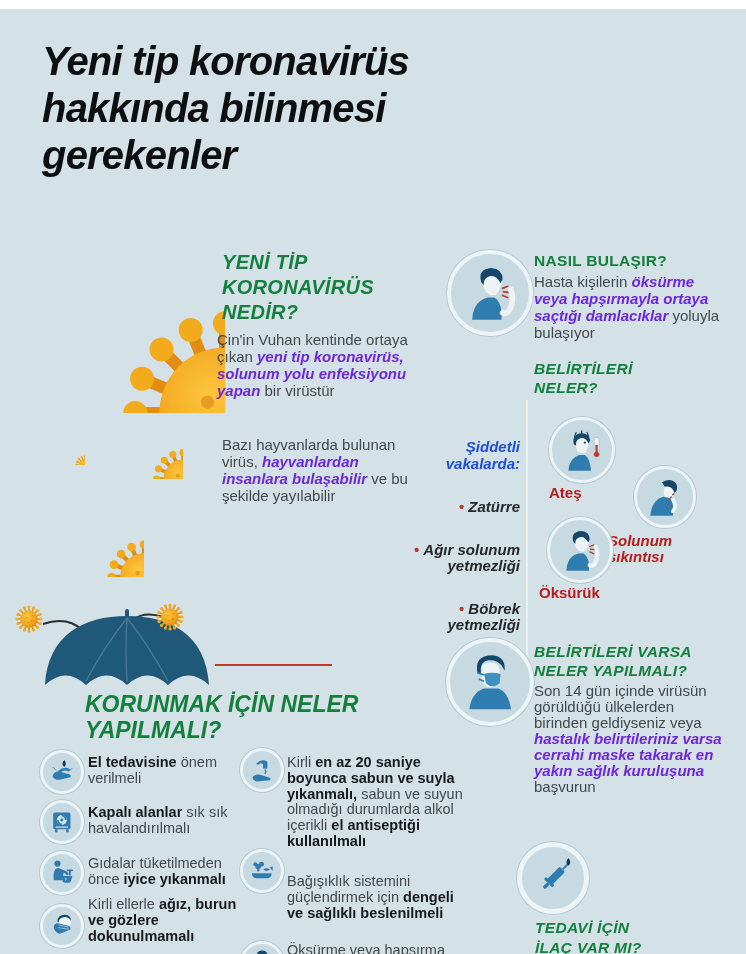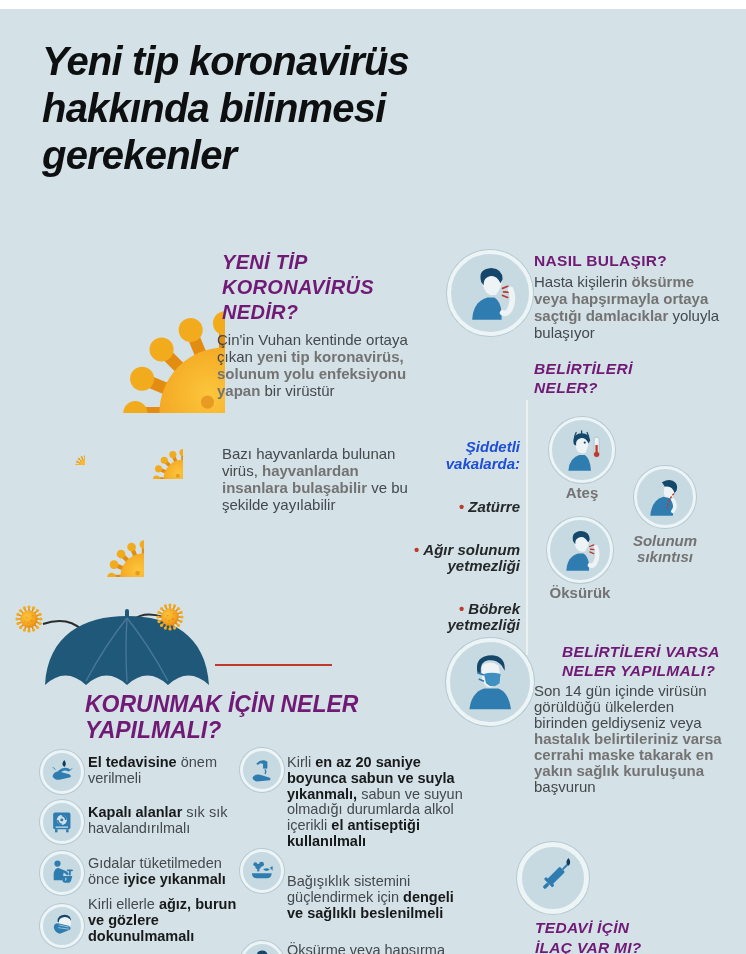--- a/index.html
+++ b/index.html
@@ -6,44 +6,44 @@
   #canvas{
     position:relative;width:746px;height:954px;overflow:hidden;
     background:#d4e1e6;
     font-family:"Liberation Sans", sans-serif;
     -webkit-font-smoothing:antialiased;
   }
   .abs{position:absolute;}
   .pre{white-space:pre-line;font-style:italic;}
   
   .h1{font-size:40px;line-height:47px;font-weight:bold;color:#0e0f10;letter-spacing:-0.8px;}
-  .hred{color:#701a75;font-weight:bold;letter-spacing:0.3px;}
+  .hred{color:#15803d;font-weight:bold;letter-spacing:0.3px;}
   .h-nedir{font-size:20px;line-height:25px;}
   .h-small{font-size:15.5px;line-height:19px;}
   .h-korunmak{font-size:23px;line-height:26px;letter-spacing:0;}
   
   .rich{font-size:15px;line-height:17px;color:#43494c;}
-  .rich .b{font-weight:bold;color:#737373;}
+  .rich .b{font-weight:bold;color:#6d28d9;font-style:italic;}
   .intro{font-size:13.5px;line-height:19.5px;color:#26292b;}
   .prot{font-size:14.5px;line-height:15.8px;color:#43494c;}
   .prot .b{font-weight:bold;color:#17191b;}
   
   .severe{width:115px;text-align:right;}
   .severe-title{font-size:15px;line-height:17px;font-weight:bold;color:#1d4ed8;}
   .sv-item{margin-top:27px;font-size:15px;line-height:16px;font-weight:bold;color:#24282a;}
   .sv-item .bullet{color:#bf392c;margin-right:4px;}
   
   .circ{
     border-radius:50%;background:#c7d9e1;border:4px solid #edf4f6;
     box-shadow:0 0 0 1px #b4c9d3;box-sizing:border-box;
     display:flex;align-items:center;justify-content:center;
   }
   .circ svg{width:78%;height:78%;}
   .circ.small{border-width:3px;}
-  .sym-label{font-size:15px;line-height:16px;font-weight:bold;color:#737373;text-align:center;}
+  .sym-label{font-size:15px;line-height:16px;font-weight:bold;color:#b91c1c;text-align:left;}
   .divider{width:2px;background:#e9f1f3;}
   .redline{height:2px;background:#bf392c;}
   .topbar{background:#ffffff;}
 </style>
 </head>
 <body>
 
 <div id="canvas">
 
   <svg width="0" height="0" style="position:absolute" aria-hidden="true">
@@ -214,21 +214,21 @@
       <use href="#virusSym"></use>
     </svg>
   <svg class="abs" style="left:68px;top:501px;" width="76" height="76" viewBox="-48 -48 96 96">
       <use href="#virusSym"></use>
     </svg>
 
   <div class="abs hred h-nedir pre" style="left:222px;top:250px;">YENİ TİP
 KORONAVİRÜS
 NEDİR?</div>
   <div class="abs rich" style="left:217px;top:331px;width:196px;"><span>Çin'in Vuhan kentinde ortaya çıkan </span><span class="b">yeni tip koronavirüs, solunum yolu enfeksiyonu yapan</span><span> bir virüstür</span></div>
-  <div class="abs rich" style="left:222px;top:436px;width:196px;margin-top:9px;"><span>Bazı hayvanlarda bulunan virüs, </span><span class="b">hayvanlardan insanlara bulaşabilir</span><span> ve bu şekilde yayılabilir</span></div>
+  <div class="abs rich" style="left:222px;top:436px;width:196px;"><span>Bazı hayvanlarda bulunan virüs, </span><span class="b">hayvanlardan insanlara bulaşabilir</span><span> ve bu şekilde yayılabilir</span></div>
 
   <div class="abs circ" style="left:447px;top:250px;width:86px;height:86px;">
     <svg viewBox="0 0 60 60">
         <use href="#ic-cough"></use>
       </svg>
   </div>
   <div class="abs hred h-small" style="left:534px;top:251px;">NASIL BULAŞIR?</div>
   <div class="abs rich" style="left:534px;top:273px;width:188px;"><span>Hasta kişilerin </span><span class="b">öksürme veya hapşırmayla ortaya saçtığı damlacıklar</span><span> yoluyla bulaşıyor</span></div>
 
   <div class="abs hred h-small pre" style="left:534px;top:359px;">BELİRTİLERİ
@@ -265,21 +265,21 @@
         <use href="#ic-cough"></use>
       </svg>
   </div>
   <div class="abs sym-label" style="left:539px;top:585px;width:82px;">Öksürük</div>
 
   <div class="abs circ" style="left:446px;top:638px;width:88px;height:88px;">
     <svg viewBox="0 0 60 60">
         <use href="#ic-mask"></use>
       </svg>
   </div>
-  <div class="abs hred h-small pre" style="left:534px;top:642px;margin-left:28px;">BELİRTİLERİ VARSA
+  <div class="abs hred h-small pre" style="left:534px;top:642px;">BELİRTİLERİ VARSA
 NELER YAPILMALI?</div>
   <div class="abs rich" style="left:534px;top:683px;width:196px;line-height:16px;"><span>Son 14 gün içinde virüsün görüldüğü ülkelerden birinden geldiyseniz veya </span><span class="b">hastalık belirtileriniz varsa cerrahi maske takarak en yakın sağlık kuruluşuna</span><span> başvurun</span></div>
 
   <svg class="abs" style="left:8px;top:602px;" width="232" height="92" viewBox="0 0 232 92">
     <path d="M35 22 C58 14 72 22 85 40" fill="none" stroke="#2a2d2e" stroke-width="2"></path>
     <path d="M112 36 C124 10 140 10 155 15" fill="none" stroke="#2a2d2e" stroke-width="2"></path>
     <rect x="117" y="7" width="4" height="10" rx="2" fill="#20587a"></rect>
     <path d="M37 83 C40 33 75 14 119 14 C163 14 198 33 201 83
              Q180.5 64 160 83 Q139.5 64 119 83 Q98.5 64 78 83 Q57.5 64 37 83 Z" fill="#20587a"></path>
     <g stroke="#4f7f9d" stroke-width="1.3" fill="none" opacity="0.85">

